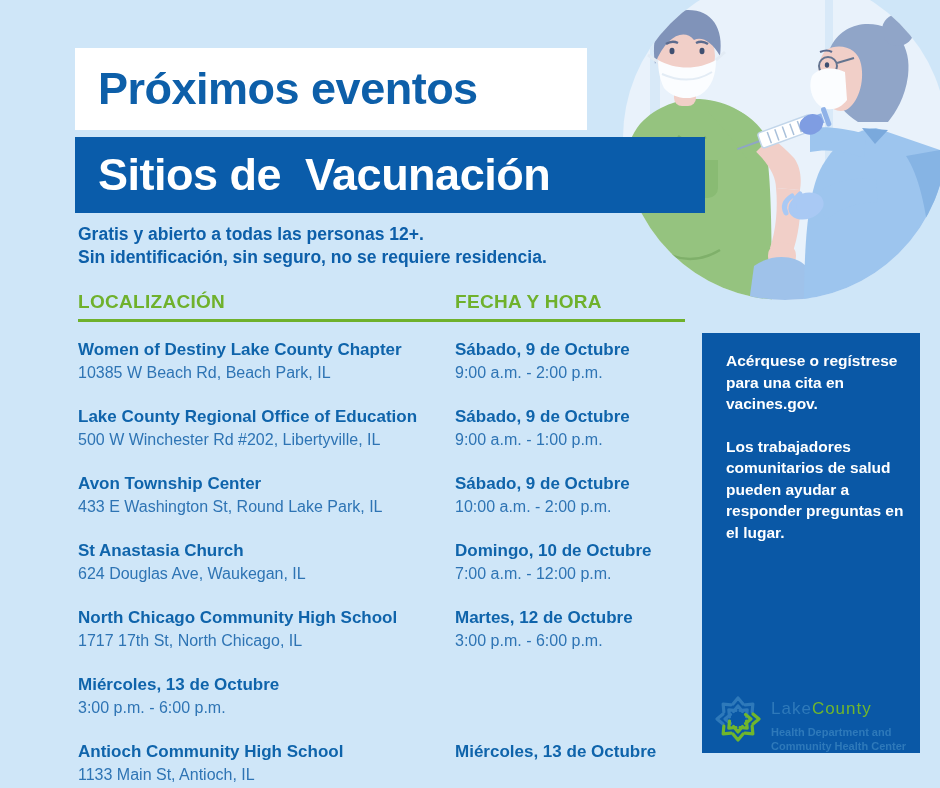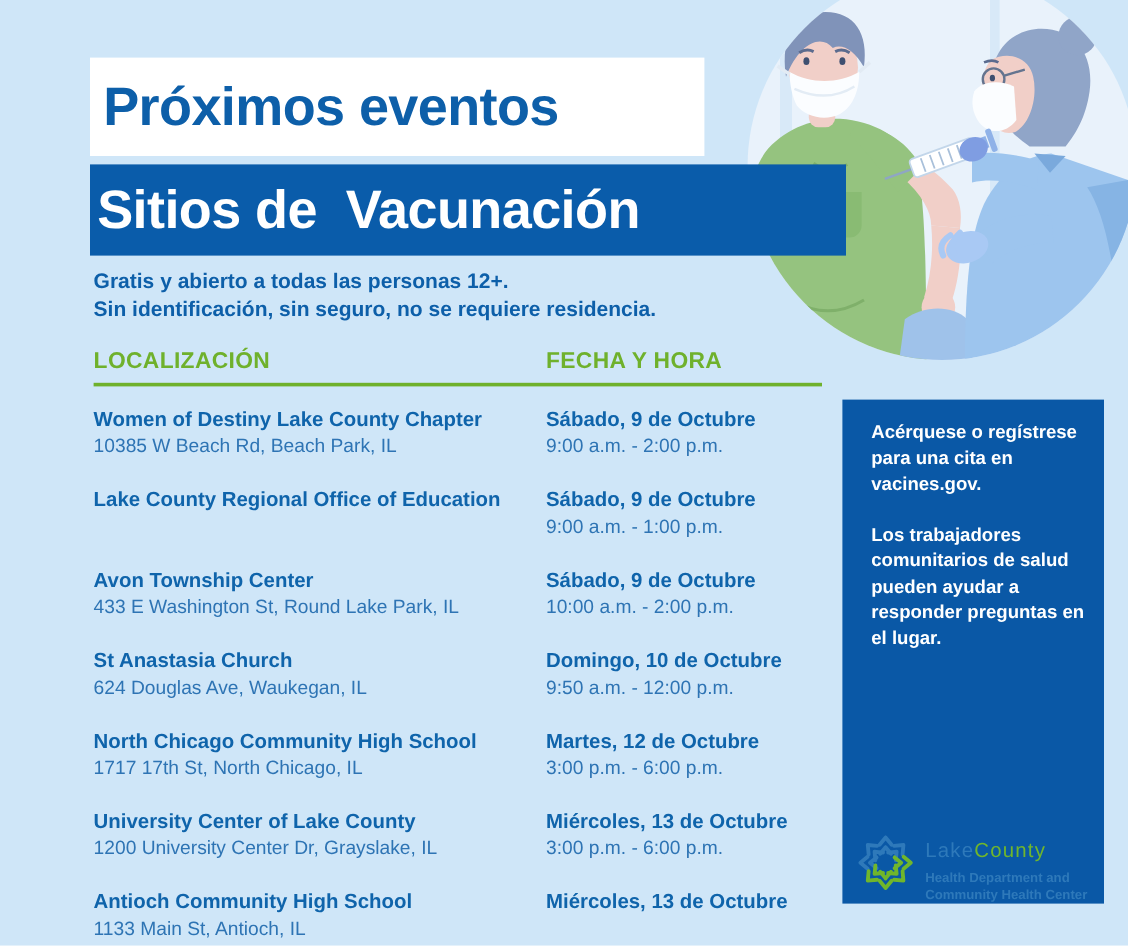--- a/index.html
+++ b/index.html
@@ -7,25 +7,25 @@
     --name-blue:#0f64ab; --addr-blue:#2e74b4; --accent-green:#6fb12c;
     --info-blue:#0a58a6; --logo-blue:#2e79ba; --logo-green:#70b62c;
   }
   *{box-sizing:border-box;}
   body{margin:0; font-family:"Liberation Sans", sans-serif;}
   .canvas{position:relative; width:940px; height:788px; background:var(--bg); overflow:hidden;}
 
   .illustration{position:absolute; left:600px; top:0; width:340px; height:310px;}
 
   .title-box{position:absolute; left:75px; top:48px; width:512px; height:82px; background:#ffffff;
-    display:flex; align-items:center; padding-left:11px;}
+    display:flex; align-items:center; padding-left:23px;}
   .title-box h1{margin:0; font-size:45px; font-weight:bold; color:var(--heading-blue); letter-spacing:-0.5px;}
 
   .banner{position:absolute; left:75px; top:137px; width:630px; height:76px; background:var(--banner-blue);
-    display:flex; align-items:center; padding-left:6px;}
+    display:flex; align-items:center; padding-left:23px;}
   .banner h2{margin:0; font-size:45px; font-weight:bold; color:#ffffff; letter-spacing:-0.5px; white-space:pre;}
 
   .subtitle{position:absolute; left:78px; top:223px; margin:0; font-size:17.5px; font-weight:bold;
     color:var(--heading-blue); line-height:23px;}
 
   .schedule{position:absolute; left:78px; top:291px; width:607px;}
   .sched-head{display:flex;}
   .sched-head .hdr{font-size:19px; font-weight:bold; color:var(--accent-green); letter-spacing:0.3px;}
   .col-loc{width:377px; flex:none;}
   .col-dt{flex:1;}
@@ -151,20 +151,21 @@
         </div>
         <div class="col-dt">
           <div class="date">Sábado, 9 de Octubre</div>
           <div class="time">9:00 a.m. - 2:00 p.m.</div>
         </div>
       </div>
 
       <div class="row">
         <div class="col-loc">
           <div class="name">Lake County Regional Office of Education</div>
+          <div class="addr">500 W Winchester Rd #202, Libertyville, IL</div>
         </div>
         <div class="col-dt">
           <div class="date">Sábado, 9 de Octubre</div>
           <div class="time">9:00 a.m. - 1:00 p.m.</div>
         </div>
       </div>
 
       <div class="row">
         <div class="col-loc">
           <div class="name">Avon Township Center</div>
@@ -176,40 +177,36 @@
         </div>
       </div>
 
       <div class="row">
         <div class="col-loc">
           <div class="name">St Anastasia Church</div>
           <div class="addr">624 Douglas Ave, Waukegan, IL</div>
         </div>
         <div class="col-dt">
           <div class="date">Domingo, 10 de Octubre</div>
-          <div class="time">9:50 a.m. - 12:00 p.m.</div>
+          <div class="time">7:00 a.m. - 12:00 p.m.</div>
         </div>
       </div>
 
       <div class="row">
         <div class="col-loc">
           <div class="name">North Chicago Community High School</div>
           <div class="addr">1717 17th St, North Chicago, IL</div>
         </div>
         <div class="col-dt">
           <div class="date">Martes, 12 de Octubre</div>
           <div class="time">3:00 p.m. - 6:00 p.m.</div>
         </div>
       </div>
 
       <div class="row">
-        <div class="col-loc">
-          <div class="name">University Center of Lake County</div>
-          <div class="addr">1200 University Center Dr, Grayslake, IL</div>
-        </div>
         <div class="col-dt">
           <div class="date">Miércoles, 13 de Octubre</div>
           <div class="time">3:00 p.m. - 6:00 p.m.</div>
         </div>
       </div>
 
       <div class="row">
         <div class="col-loc">
           <div class="name">Antioch Community High School</div>
           <div class="addr">1133 Main St, Antioch, IL</div>

